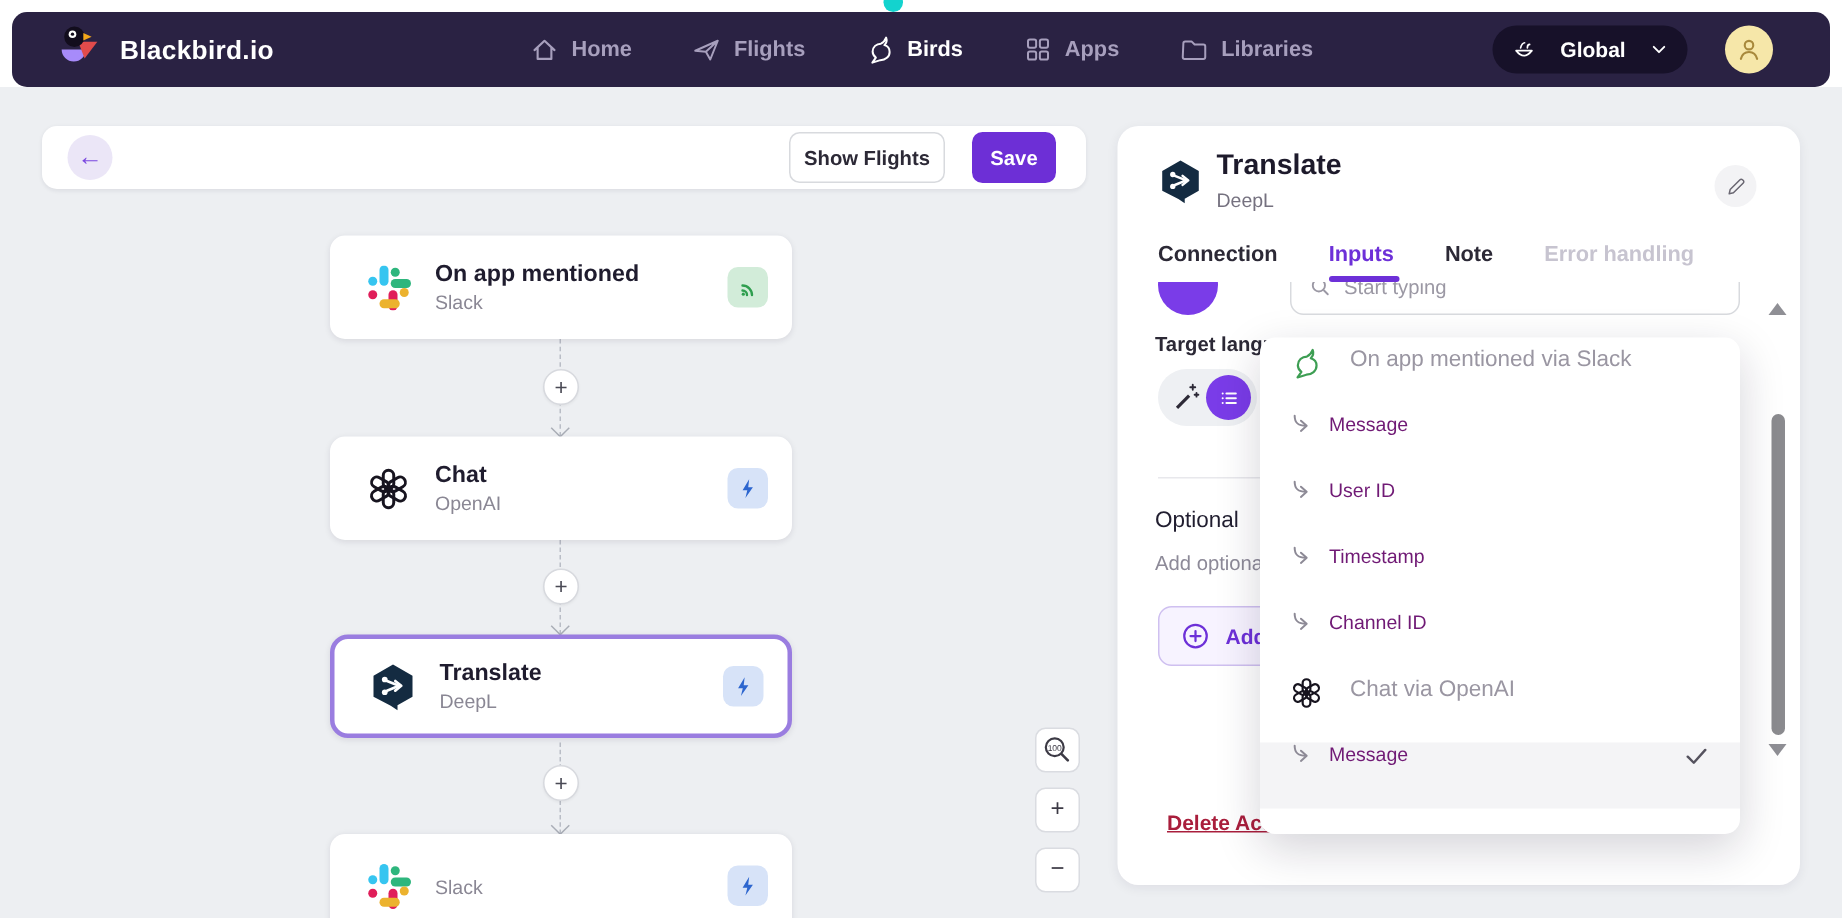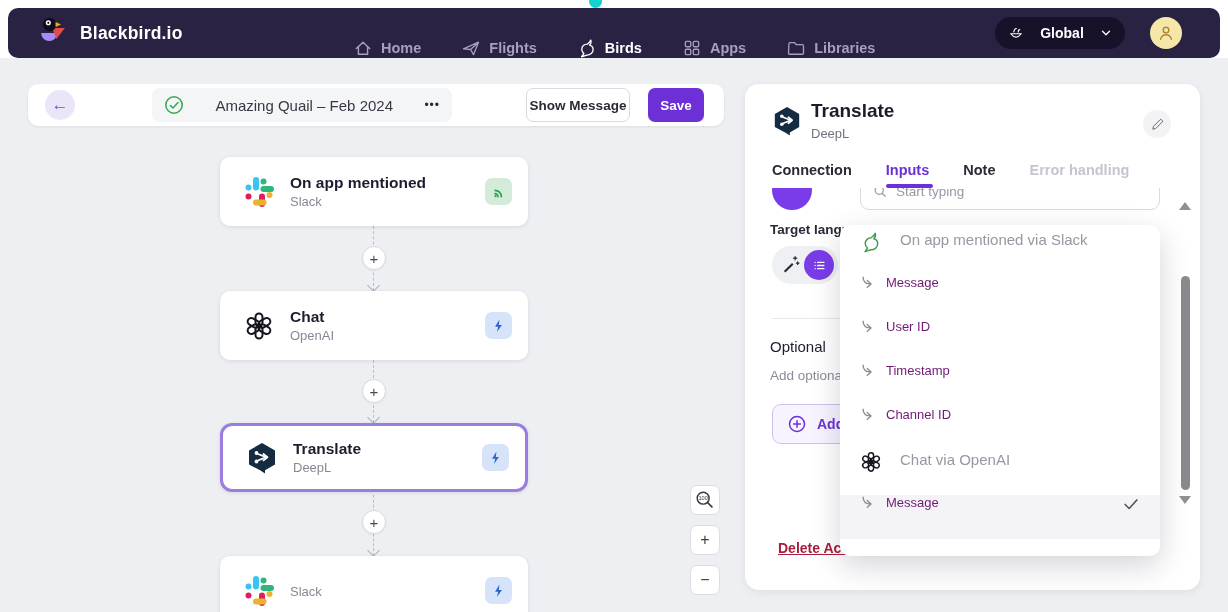--- a/index.html
+++ b/index.html
@@ -4,21 +4,21 @@
 <style>
   * { margin:0; padding:0; box-sizing:border-box; }
   html,body { width:1228px; height:612px; }
   body { font-family:"Liberation Sans","DejaVu Sans",sans-serif; background:#ffffff; }
   #app { position:relative; width:1228px; height:612px; overflow:hidden; background:#ffffff; }
 
   
   .navbar { position:absolute; left:8px; top:8px; width:1212px; height:50px; background:#2a2243; border-radius:10px; }
   .brand { position:absolute; left:28px; top:8px; height:34px; display:flex; align-items:center; gap:10px; }
   .brand-title { color:#ffffff; font-size:17.5px; font-weight:700; letter-spacing:.2px; }
-  .nav-menu { position:absolute; left:345px; top:0; height:50px; display:flex; align-items:flex-end; gap:40px; }
+  .nav-menu { position:absolute; left:345px; top:0; height:50px; display:flex; align-items:center; gap:40px; }
   .nav-item { display:flex; align-items:center; gap:8px; color:#a79fbd; font-size:14.5px; font-weight:600; cursor:pointer; }
   .nav-item.active { color:#ffffff; font-weight:700; }
   .nav-item svg { display:block; }
   .region-pill { position:absolute; left:987px; top:9px; width:130px; height:32px; background:#171129; border-radius:16px; display:flex; align-items:center; gap:4px; padding:0 12px; color:#ffffff; cursor:pointer; }
   .region-label { font-size:14px; font-weight:600; flex:1; text-align:center; }
   .avatar { position:absolute; left:1142px; top:9px; width:32px; height:32px; border-radius:50%; background:#f6e7a9; display:flex; align-items:center; justify-content:center; }
   .teal-dot { position:absolute; left:589px; top:-5px; width:13px; height:13px; border-radius:50%; background:#13d3ce; z-index:60; }
 
   
   .main-bg { position:absolute; left:0; top:58px; width:1228px; height:554px; background:#edeff2; }
@@ -158,29 +158,21 @@
         <path d="M5.5 19.5 c1 -4 4 -5.5 6.5 -5.5 s5.5 1.5 6.5 5.5"></path>
       </svg>
     </div>
   </div>
   <div class="teal-dot"></div>
 
   <div class="main-bg"></div>
 
   <div class="toolbar">
     <div class="back-btn">←</div>
-    <div class="flight-pill">
-      <svg width="20" height="20" viewBox="0 0 22 22" fill="none" stroke="#35a853" stroke-width="1.7" stroke-linecap="round" stroke-linejoin="round">
-        <circle cx="11" cy="11" r="9"></circle>
-        <path d="M7 11.5 l2.8 2.8 L15.5 8.2"></path>
-      </svg>
-      <span class="flight-name">Amazing Quail – Feb 2024</span>
-      <span class="flight-more">•••</span>
-    </div>
-    <div class="show-flights-btn">Show Message</div>
+    <div class="show-flights-btn">Show Flights</div>
     <div class="save-btn">Save</div>
   </div>
 
   <div class="connector" style="top:226px; height:65px;"></div>
   <div class="connector" style="top:360px; height:63px;"></div>
   <div class="connector" style="top:495px; height:61px;"></div>
   <div class="chevron-down" style="top:281px;"></div>
   <div class="chevron-down" style="top:413px;"></div>
   <div class="chevron-down" style="top:546px;"></div>
   <div class="plus-node" style="top:246px;">+</div>

